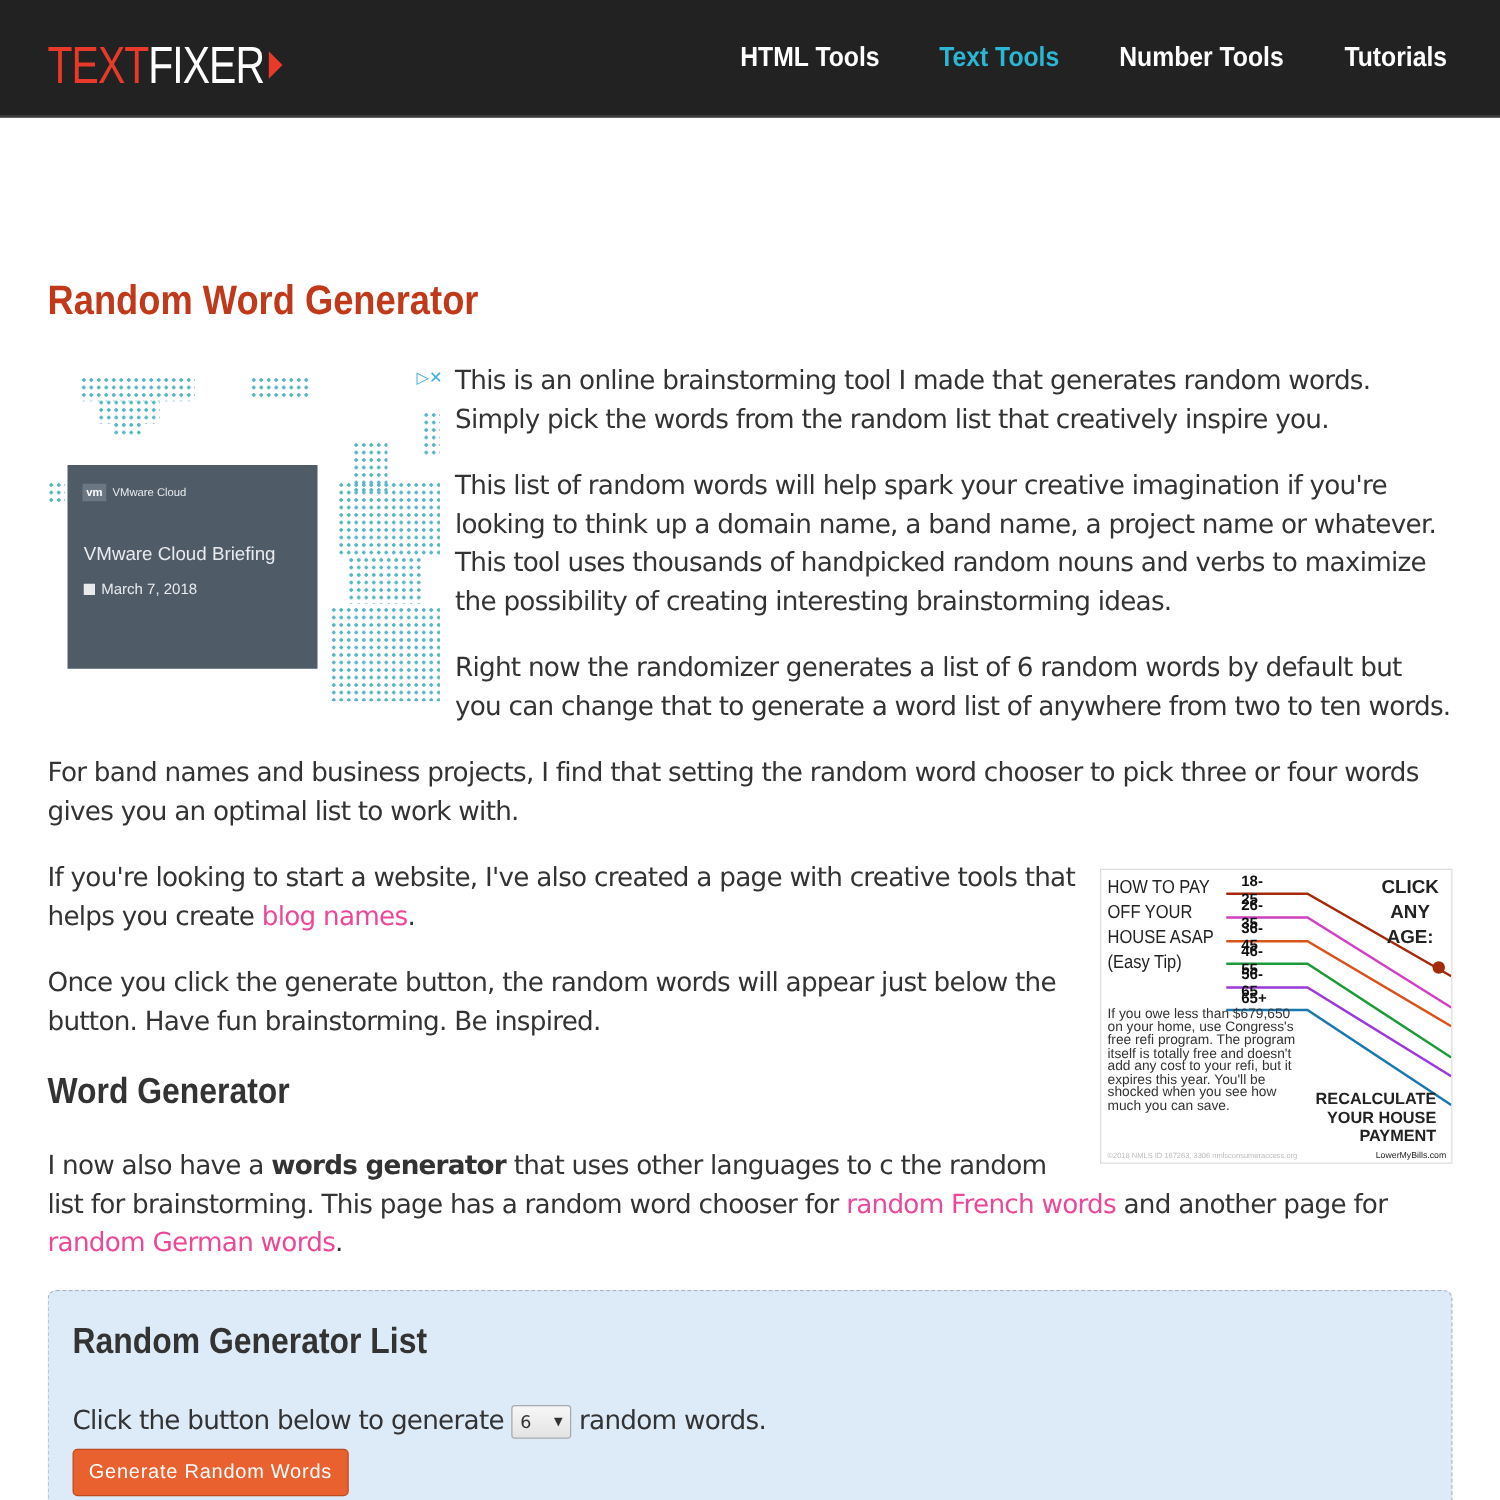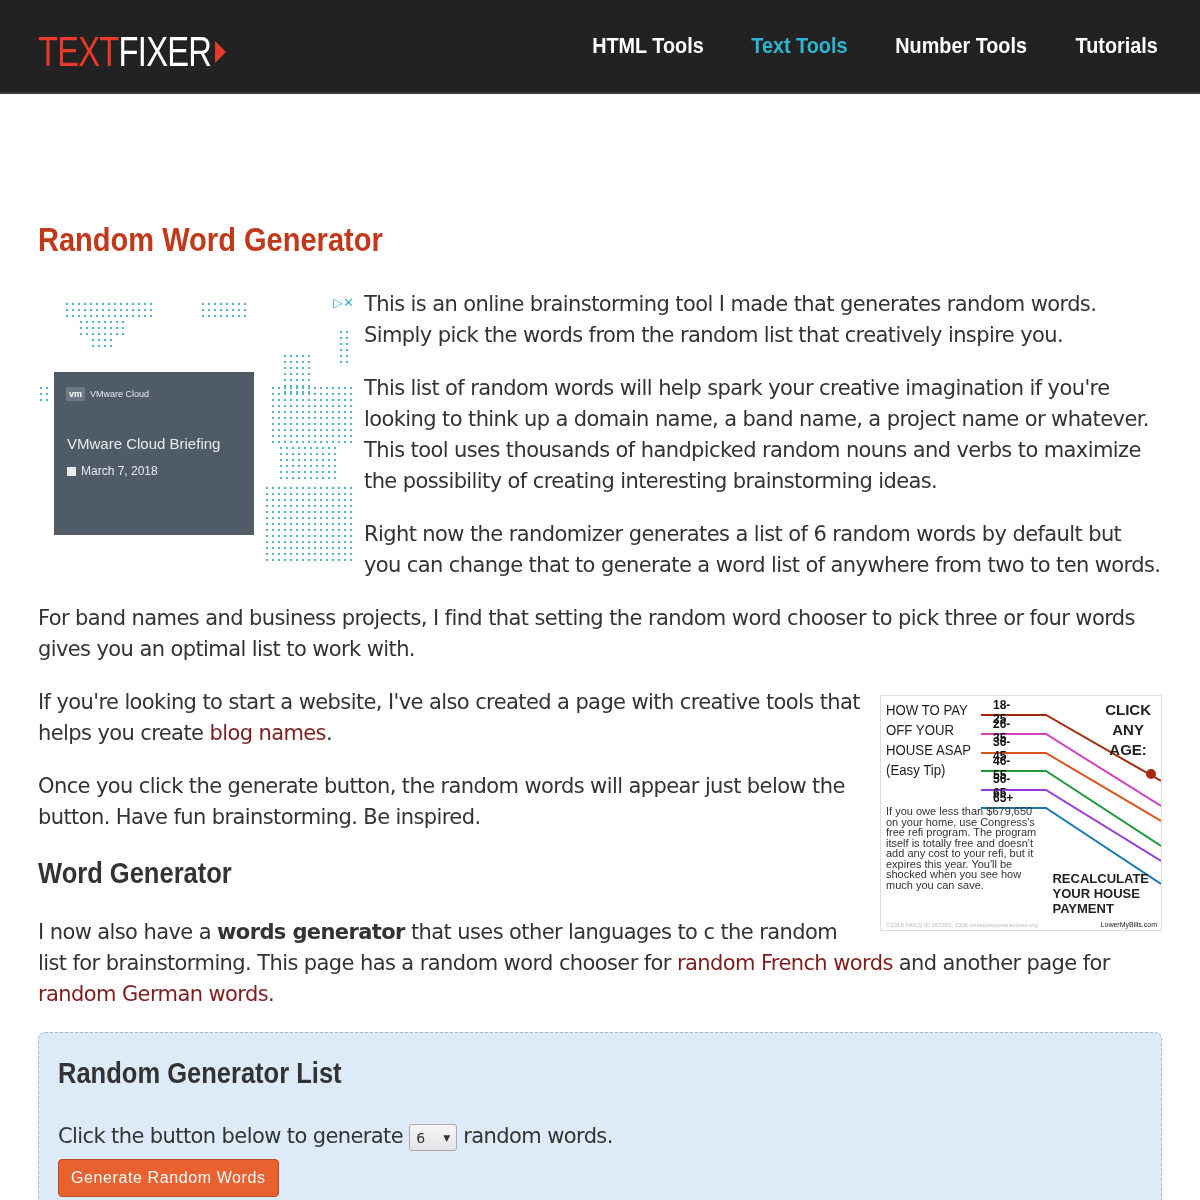--- a/index.html
+++ b/index.html
@@ -10,40 +10,40 @@
   .logo .red { color: #e8392a; }
   .logo .white { color: #ffffff; }
   .logo .arrow { display: inline-block; width: 0; height: 0; border-top: 11px solid transparent; border-bottom: 11px solid transparent; border-left: 14px solid #e8392a; margin-left: 5px; vertical-align: 3px; }
   .nav { position: absolute; right: 38px; top: 33px; display: flex; gap: 36px; }
   .nav a { font-family: "Liberation Sans", sans-serif; font-weight: bold; font-size: 22px; color: #ffffff; text-decoration: none; transform: scaleX(0.9); display: inline-block; }
   .nav a.active { color: #2cb6d3; }
 
   .content { padding: 0 38px; }
   h1 { font-family: "Liberation Sans", sans-serif; color: #c0391a; font-size: 33px; font-weight: bold; margin: 0; padding-top: 127px; line-height: 38px; transform: scaleX(0.88); transform-origin: left; }
   p { font-size: 21px; line-height: 31px; margin: 0 0 22px 0; color: #333; letter-spacing: -0.6px; }
-  a.lnk { color: #7f1d1d; text-decoration: none; }
+  a.lnk { color: #ec4899; text-decoration: none; }
 
   .ad1 { float: left; width: 318px; height: 272px; margin: 0 8px 8px 0; position: relative; background: #fff; }
   .dots { position: absolute; background-image: radial-gradient(circle, #5ab6c4 1.3px, transparent 1.6px); background-size: 6px 6px; }
   .vm-card { position: absolute; left: 16px; top: 83px; width: 200px; height: 163px; background: #505b68; color: #e8eaed; font-family: "Liberation Sans", sans-serif; }
   .vm-badge { position: absolute; left: 12px; top: 15px; background: #6c7784; font-size: 9px; font-weight: bold; padding: 2px 3px; color: #fff; }
   .vm-brand { position: absolute; left: 36px; top: 17px; font-size: 9px; }
   .vm-title { position: absolute; left: 13px; top: 63px; font-size: 15px; }
   .vm-date { position: absolute; left: 13px; top: 92px; font-size: 12px; }
   .vm-cal { display: inline-block; width: 9px; height: 9px; background: #e8eaed; margin-right: 5px; vertical-align: -1px; }
   .adchoice { position: absolute; right: 2px; top: 6px; font-size: 13px; color: #3ab0d8; }
 
   .ad2 { float: right; width: 282px; height: 236px; border: 1px solid #dddddd; margin: 8px 0 6px 20px; position: relative; background: #fff; font-family: "Liberation Sans", sans-serif; overflow: hidden; }
   .ad2 .head { position: absolute; left: 5px; top: 4px; font-size: 15px; line-height: 20px; color: #222; transform: scaleX(0.88); transform-origin: left; }
   .ad2 .ages { position: absolute; left: 100px; top: 2px; font-size: 12px; font-weight: bold; color: #111; }
   .ad2 .ages div { height: 18.5px; position: relative; }
   .ad2 .ages span { position: absolute; left: 12px; }
   .ad2 .click { position: absolute; right: 10px; top: 4px; font-size: 15px; font-weight: bold; text-align: center; line-height: 20px; color: #222; }
   .ad2 .body { position: absolute; left: 5px; top: 110px; font-size: 11px; line-height: 10.5px; color: #333; width: 155px; }
-  .ad2 .recalc { position: absolute; right: 12px; top: 175px; font-size: 13px; font-weight: bold; text-align: left; line-height: 15px; color: #222; }
+  .ad2 .recalc { position: absolute; right: 12px; top: 175px; font-size: 13px; font-weight: bold; text-align: right; line-height: 15px; color: #222; }
   .ad2 .foot { position: absolute; left: 5px; bottom: 2px; font-size: 6px; color: #bbb; }
   .ad2 .brand { position: absolute; right: 4px; bottom: 2px; font-size: 7px; color: #222; }
   .ad2 svg { position: absolute; left: 0; top: 0; }
 
   h2 { font-family: "Liberation Sans", sans-serif; font-size: 29px; color: #333; margin: 0 0 26px 0; font-weight: bold; transform: scaleX(0.88); transform-origin: left; line-height: 36px; }
 
   .genbox { clear: both; background: #ddeaf7; border: 1px dashed #aab5c0; border-radius: 7px; padding: 22px 19px 0 19px; height: 260px; margin-top: 10px; }
   .genbox h3 { font-family: "Liberation Sans", sans-serif; font-size: 29px; font-weight: bold; color: #333; margin: 0 0 30px 0; line-height: 36px; transform: scaleX(0.88); transform-origin: left; }
   .genrow { font-size: 21px; letter-spacing: -0.6px; line-height: 30px; margin-bottom: 8px; }
   .sel { display: inline-block; width: 48px; height: 27px; border: 1px solid #aaa; border-radius: 3px; background: linear-gradient(#f7f7f7, #e3e3e3); font-size: 14px; vertical-align: middle; position: relative; letter-spacing: 0; }

